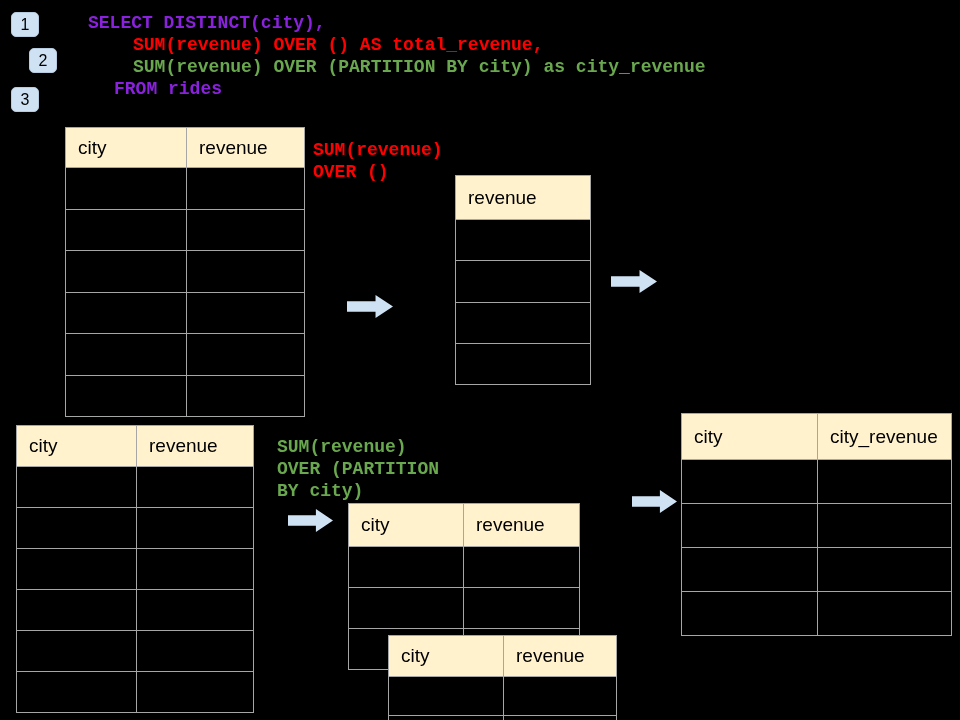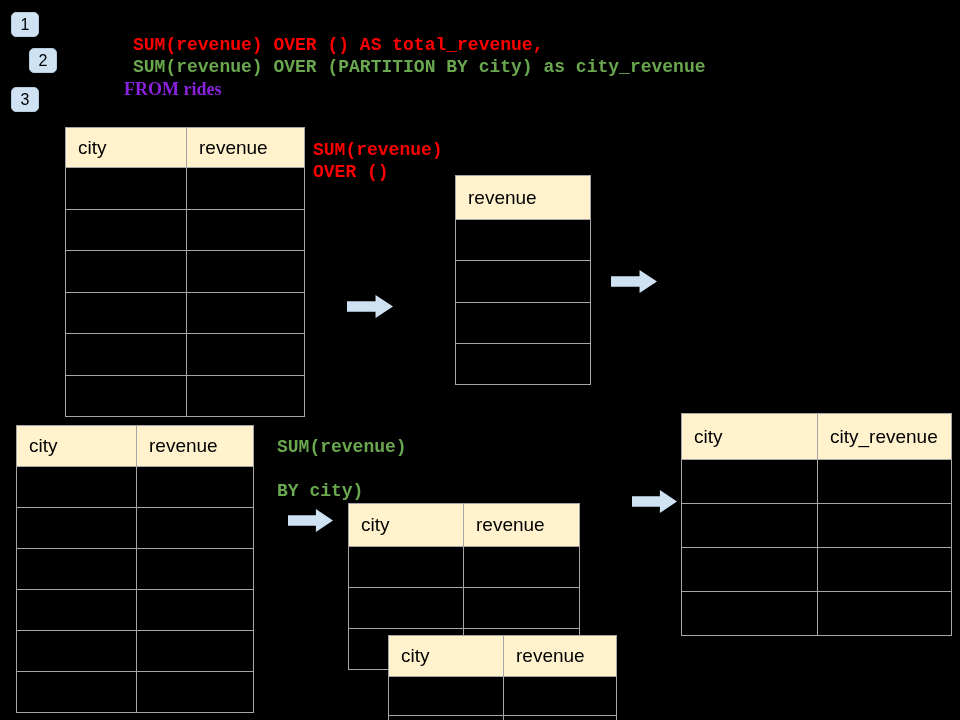--- a/index.html
+++ b/index.html
@@ -51,28 +51,29 @@
 </style>
 </head>
 <body>
 
 <div id="canvas">
 
   <div class="badge" style="left:11px; top:12px;">1</div>
   <div class="badge" style="left:29px; top:48px;">2</div>
   <div class="badge" style="left:11px; top:87px;">3</div>
 
+  <div class="code fs18 c-purple" style="left:88px;  top:12px;">SELECT DISTINCT(city),</div>
   <div class="code fs18 c-green" style="left:133px; top:56px;">SUM(revenue) OVER (PARTITION BY city) as city_revenue</div>
   <div class="code fs18 c-red" style="left:133px; top:34px;">SUM(revenue) OVER () AS total_revenue,</div>
-  <div class="code fs18 c-purple" style="left:124px; top:78px;font-family:Liberation Serif, serif;">FROM rides</div>
+  <div class="code fs18 c-purple" style="left:114px; top:78px;">FROM rides</div>
 
 
   <div class="code fs18 c-red" style="left:313px; top:139px;"><span>SUM(revenue)</span><br><span>OVER ()</span></div>
 
-  <div class="code fs18 c-green" style="left:277px; top:436px;"><span>SUM(revenue)</span><br><br><span>BY city)</span></div>
+  <div class="code fs18 c-green" style="left:277px; top:436px;"><span>SUM(revenue)</span><br><span>OVER (PARTITION</span><br><span>BY city)</span></div>
 
   <div class="arrow" style="left:347px; top:295px; width:46px; height:23px;"></div>
   <div class="arrow" style="left:611px; top:270px; width:46px; height:23px;"></div>
   <div class="arrow" style="left:288px; top:509px; width:45px; height:23px;"></div>
   <div class="arrow" style="left:632px; top:490px; width:45px; height:23px;"></div>
 
   <div class="tbl" style="left:65px; top:127px; width:240px; height:290px;">
     <div class="thead" style="height:39px;">
       <div class="th" style="width:120px;">city</div>
       <div class="th" style="flex:1;">revenue</div>

